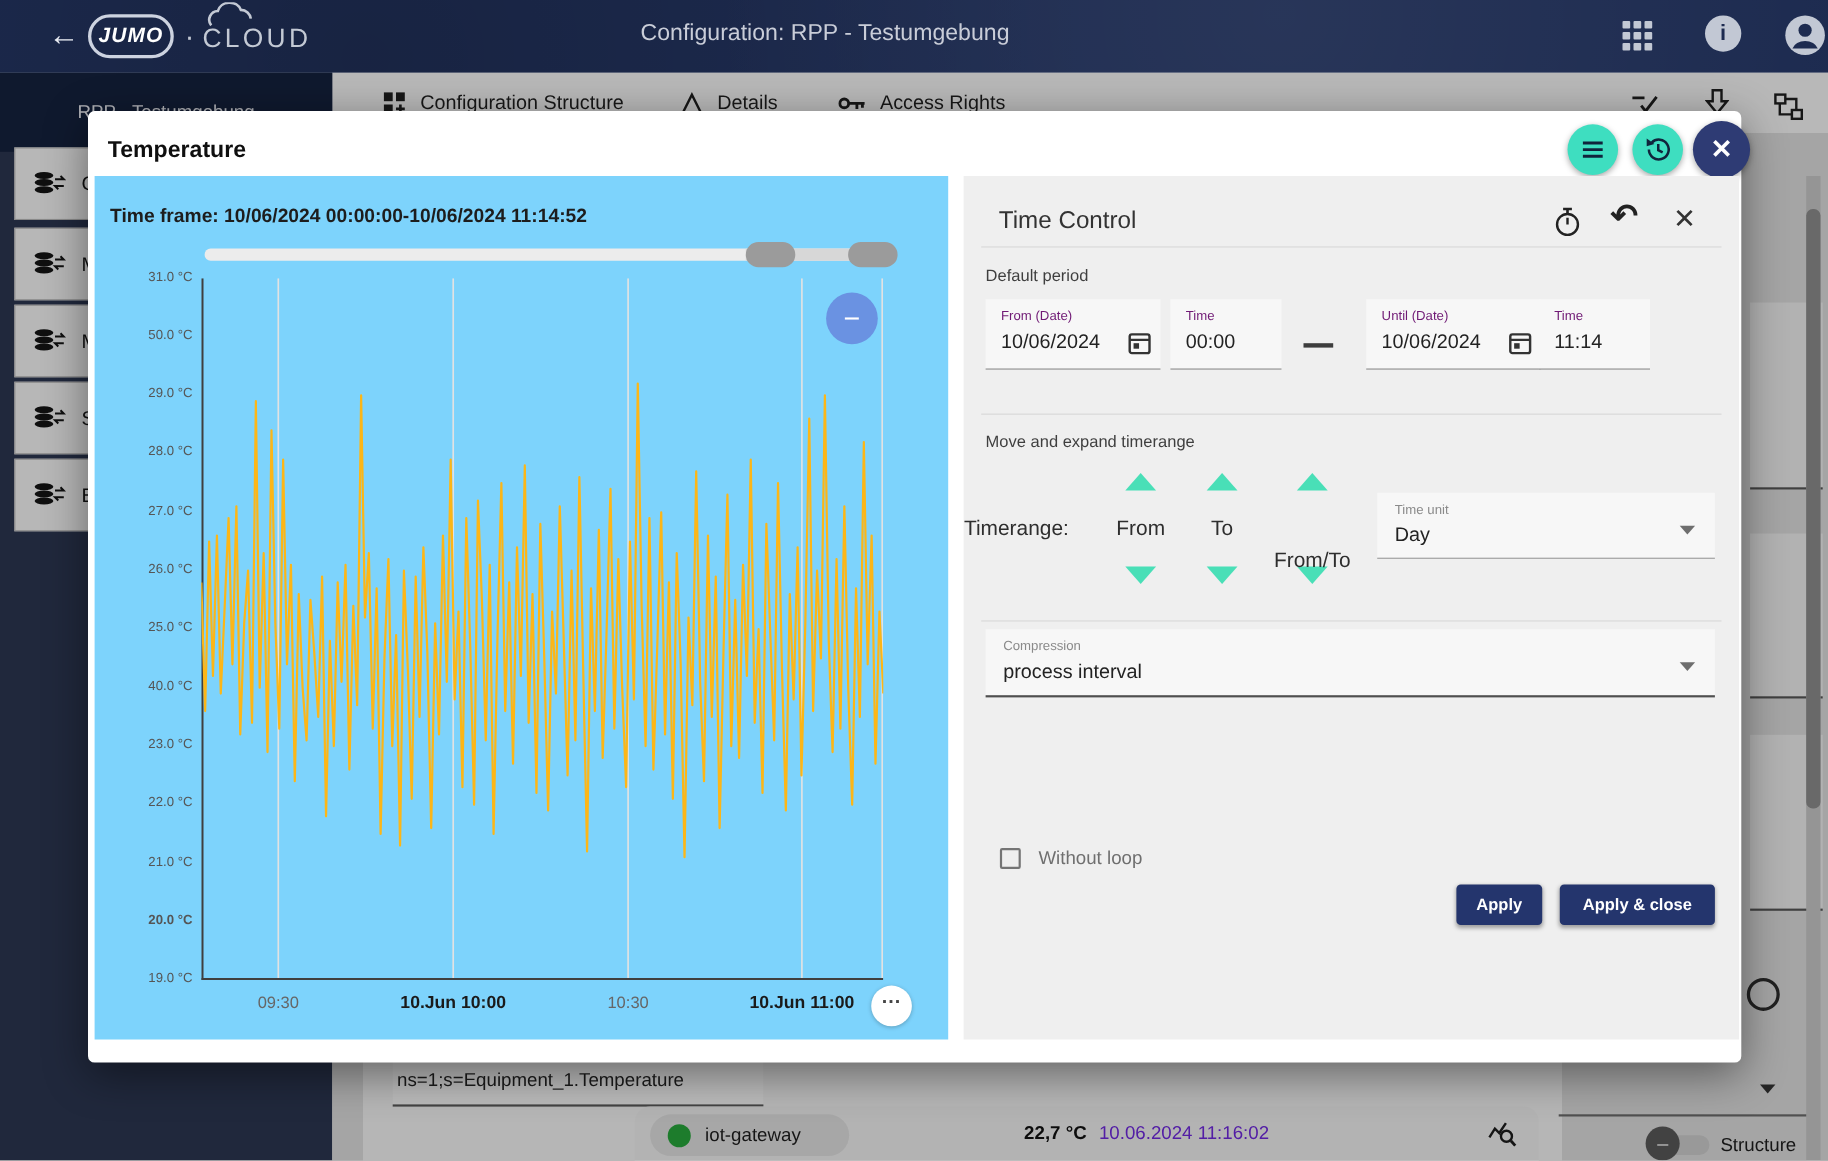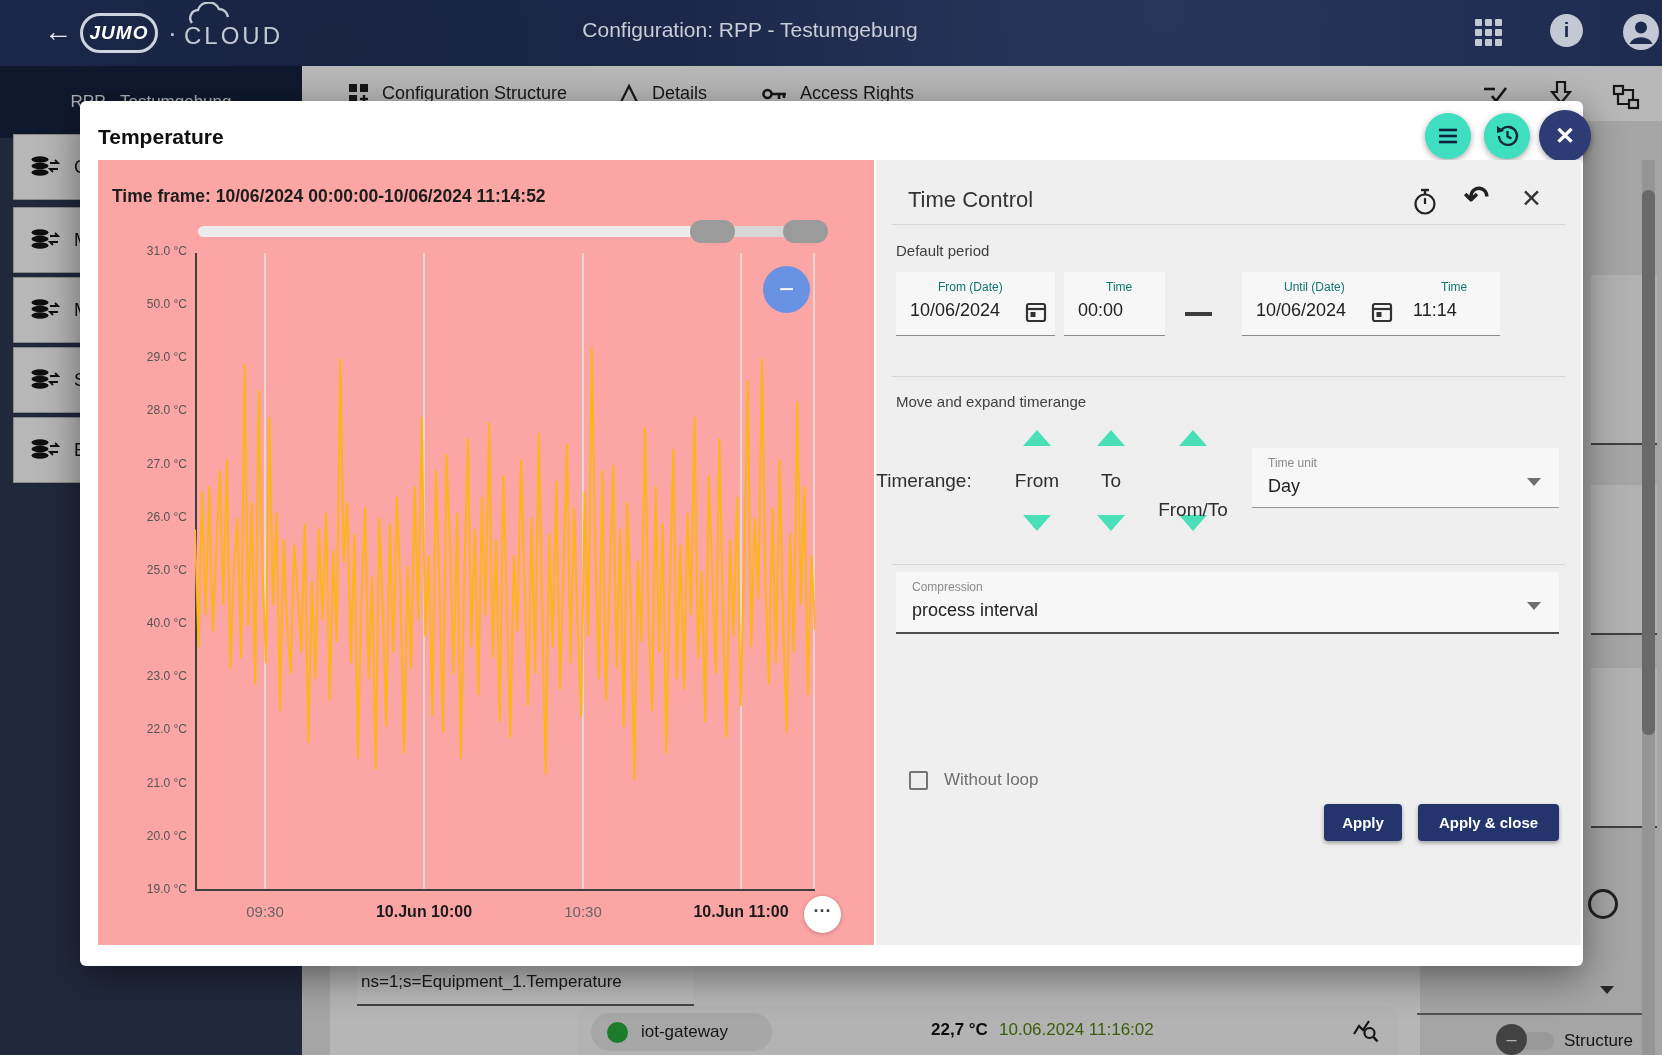--- a/index.html
+++ b/index.html
@@ -46,21 +46,21 @@
   #address-card{position:absolute;left:330px;top:938px;width:1090px;height:117px;background:#efefef;border-radius:8px 8px 0 0;}
   #address-field{position:absolute;left:357px;top:948px;width:337px;height:58px;background:#f6f6f6;border-bottom:2px solid #5a5a5a;cursor:text;}
   #address-field .flabel{position:absolute;left:4px;top:2px;font-size:12px;color:#8f8f8f;}
   #address-field .fvalue{position:absolute;left:4px;top:24px;font-size:17px;color:#242424;white-space:nowrap;}
   #bottom-card{position:absolute;left:577px;top:1006px;width:822px;height:49px;background:#ececec;border-radius:14px 14px 0 0;}
   #gateway-chip{position:absolute;left:14px;top:7px;width:181px;height:38px;background:#dcdcdc;border-radius:19px;
     display:flex;align-items:center;cursor:pointer;}
   #gateway-chip .dot{width:21px;height:21px;border-radius:50%;background:#27a33a;margin-left:16px;}
   #gateway-chip .gtxt{margin-left:13px;font-size:17px;color:#1c1c1c;}
   #temp-val{position:absolute;left:354px;top:14px;font-size:17px;font-weight:bold;color:#111;}
-  #temp-ts{position:absolute;left:422px;top:14px;font-size:17px;color:#4d7c0f;}
+  #temp-ts{position:absolute;left:422px;top:14px;font-size:17px;color:#6d28d9;}
   #analyze-btn{position:absolute;left:775px;top:11px;cursor:pointer;}
   #bottom-divider{position:absolute;left:1417px;top:1013px;width:234px;height:2px;background:#6a6a6a;}
   #multiline{position:absolute;left:1496px;top:1024px;cursor:pointer;}
   #multiline .track{position:absolute;left:12px;top:8px;width:46px;height:18px;border-radius:9px;background:#c9c9c9;}
   #multiline .knob{position:absolute;left:0;top:0;width:31px;height:31px;border-radius:50%;background:#575757;
     color:#eee;display:flex;align-items:center;justify-content:center;font-size:18px;}
   #multiline-label{position:absolute;left:1564px;top:1031px;font-size:17px;color:#1c1c1c;}
   .bg-card{position:absolute;left:1591px;width:66px;background:#eaeaea;border-bottom:2px solid #555;}
   #bg-circle{position:absolute;left:1588px;top:889px;width:30px;height:30px;border:3px solid #2c2c2c;border-radius:50%;}
   #bg-caret{position:absolute;left:1600px;top:986px;width:0;height:0;border-left:7px solid transparent;
@@ -75,21 +75,21 @@
   #modal{position:absolute;left:80px;top:101px;width:1503px;height:865px;background:#fff;border-radius:6px;
     box-shadow:0 10px 40px rgba(0,0,0,.45);z-index:100;}
   #modal-title{position:absolute;left:18px;top:24px;font-size:21px;font-weight:bold;color:#0f0f0f;}
   .float-btn{position:absolute;border-radius:50%;display:flex;align-items:center;justify-content:center;
     cursor:pointer;box-shadow:0 2px 6px rgba(0,0,0,.35);}
   #fb-list{left:1345px;top:12px;width:46px;height:46px;background:#3edec0;}
   #fb-history{left:1404px;top:12px;width:46px;height:46px;background:#3edec0;}
   #fb-close{left:1459px;top:9px;width:52px;height:52px;background:#2e3b74;color:#fff;font-size:24px;font-weight:bold;}
 
   
-  #chart-panel{position:absolute;left:18px;top:59px;width:776px;height:785px;background:#fca5a5;}
+  #chart-panel{position:absolute;left:6px;top:59px;width:776px;height:785px;background:#7dd3fc;}
   #timeframe{position:absolute;left:14px;top:26px;font-size:17.5px;font-weight:600;color:#1d1d1d;}
   #range-slider{position:absolute;left:100px;top:58px;width:635px;height:26px;cursor:pointer;}
   #range-slider .track{position:absolute;left:0;top:8px;width:620px;height:11px;border-radius:6px;background:#ececec;}
   #range-slider .active{position:absolute;left:492px;top:8px;width:130px;height:11px;background:#d7d7d7;}
   .handle{position:absolute;top:2px;width:45px;height:23px;border-radius:12px;background:#9b9b9b;cursor:grab;}
   #handle-l{left:492px;} #handle-r{left:585px;}
   .ylab{position:absolute;left:0;width:89px;text-align:right;font-size:12px;color:#555;}
   .plot{position:absolute;left:97px;top:93px;width:620px;height:638px;}
   .grid{stroke:#e2e2e2;stroke-width:1.5;}
   .axis{stroke:#3f3f3f;stroke-width:2;}
@@ -103,21 +103,21 @@
 
   
   #tc-panel{position:absolute;left:796px;top:59px;width:705px;height:785px;background:#efefef;}
   #tc-title{position:absolute;left:32px;top:27px;font-size:22px;color:#333;}
   .tc-hicon{position:absolute;top:28px;cursor:pointer;}
   #tc-undo{left:588px;top:22px;font-size:30px;color:#222;font-weight:bold;line-height:30px;}
   #tc-close{left:645px;top:24px;font-size:25px;color:#333;}
   .divider{position:absolute;left:16px;width:673px;height:1px;background:#d7d7d7;}
   .sec-label{position:absolute;left:20px;font-size:15px;color:#3f3f3f;}
   .field{position:absolute;background:#f7f7f7;border-bottom:1.5px solid #8a8a8a;}
-  .field .flabel{position:absolute;left:14px;top:8px;font-size:12px;color:#0f766e;margin-left:28px;}
+  .field .flabel{position:absolute;left:14px;top:8px;font-size:12px;color:#701a75;}
   .field .fvalue{position:absolute;left:14px;top:28px;font-size:18px;color:#222;white-space:nowrap;overflow:hidden;}
   .cal{position:absolute;right:8px;top:28px;cursor:pointer;}
   .dash{position:absolute;left:309px;top:152px;width:27px;height:4px;background:#3d3d3d;}
   .tri-up{width:0;height:0;border-left:14px solid transparent;border-right:14px solid transparent;
     border-bottom:16px solid #49dfb7;position:absolute;cursor:pointer;}
   .tri-down{width:0;height:0;border-left:14px solid transparent;border-right:14px solid transparent;
     border-top:16px solid #49dfb7;position:absolute;cursor:pointer;}
   .tr-word{position:absolute;width:100px;text-align:center;font-size:19px;color:#2e2e2e;top:310px;}
   .select{position:absolute;background:#f7f7f7;cursor:pointer;}
   .select .flabel{position:absolute;left:16px;top:8px;font-size:12px;color:#8a8a8a;}
@@ -364,21 +364,21 @@
       <span class="ylab" style="top:137px;">50.0 °C</span>
       <span class="ylab" style="top:190px;">29.0 °C</span>
       <span class="ylab" style="top:243px;">28.0 °C</span>
       <span class="ylab" style="top:297px;">27.0 °C</span>
       <span class="ylab" style="top:350px;">26.0 °C</span>
       <span class="ylab" style="top:403px;">25.0 °C</span>
       <span class="ylab" style="top:456px;">40.0 °C</span>
       <span class="ylab" style="top:509px;">23.0 °C</span>
       <span class="ylab" style="top:562px;">22.0 °C</span>
       <span class="ylab" style="top:616px;">21.0 °C</span>
-      <span class="ylab" style="top:669px;">20.0 °C</span>
+      <span class="ylab" style="top:669px;font-weight:bold;">20.0 °C</span>
       <span class="ylab" style="top:722px;">19.0 °C</span>
 
       <svg class="plot" viewBox="0 0 620 638" preserveAspectRatio="none">
         <line class="grid" x1="70" y1="0" x2="70" y2="638"></line>
         <line class="grid" x1="229" y1="0" x2="229" y2="638"></line>
         <line class="grid" x1="388" y1="0" x2="388" y2="638"></line>
         <line class="grid" x1="546" y1="0" x2="546" y2="638"></line>
         <line class="grid" x1="619" y1="0" x2="619" y2="638"></line>
         <line class="axis" x1="1" y1="0" x2="1" y2="638"></line>
         <line class="axis" x1="0" y1="637" x2="620" y2="637"></line>

